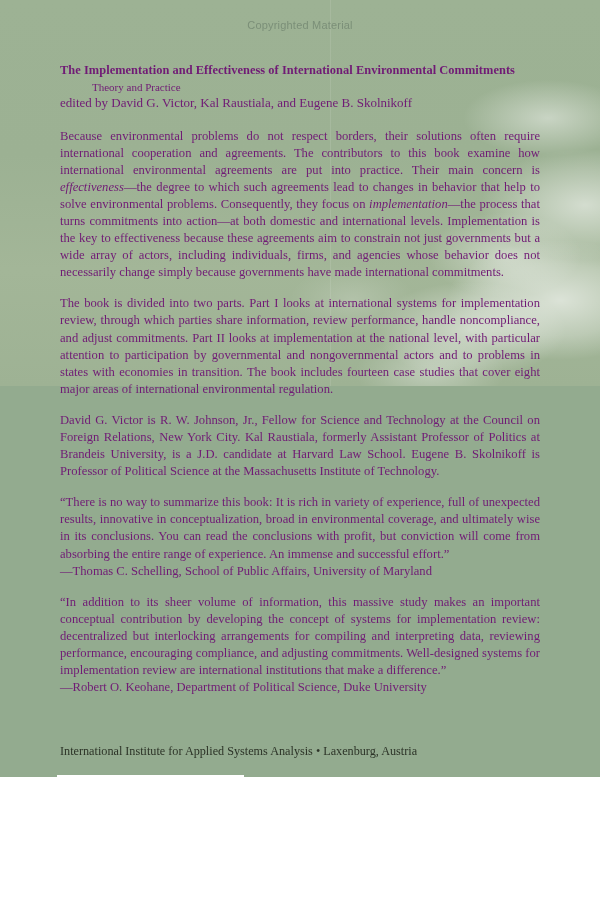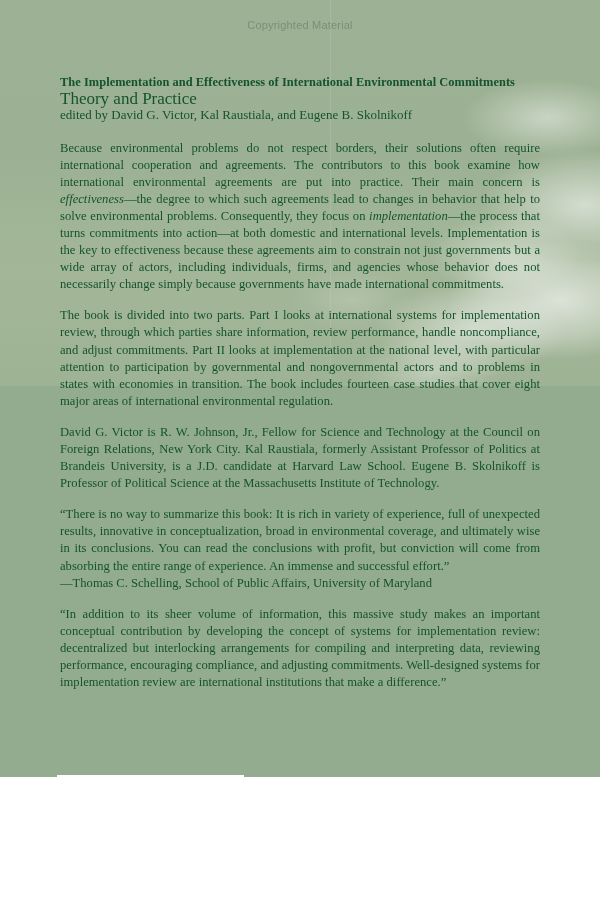--- a/index.html
+++ b/index.html
@@ -69,35 +69,36 @@
     letter-spacing: 0.2px;
     color: #7b8f78;
   }
   .copyright-top { top: 19px; }
   .copyright-bottom { top: 866px; }
 
   
   .content {
     position: absolute;
     left: 60px;
-    top: 74px;
+    top: 62px;
     width: 480px;
-    color: #14532d;
+    color: #701a75;
   }
 
   .title-block { margin-bottom: 16px; }
   .book-title {
     font-size: 12.4px;
     font-weight: bold;
     line-height: 16.5px;
     letter-spacing: 0.05px;
   }
   .book-subtitle {
-    font-size: 17px;
+    font-size: 11px;
     line-height: 16.5px;
+    margin-left: 32px;
   }
   .book-editors {
     font-size: 13px;
     line-height: 16.5px;
   }
 
   p.body-text {
     margin: 0 0 14px 0;
     font-size: 12.6px;
     line-height: 17.1px;
@@ -225,23 +226,25 @@
 
     <p class="body-text last-line-left">The book is divided into two parts. Part I looks at international systems for implementation review, through which parties share information, review performance, handle noncompliance, and adjust commitments. Part II looks at implementation at the national level, with particular attention to participation by governmental and nongovernmental actors and to problems in states with economies in transition. The book includes fourteen case studies that cover eight major areas of international environmental regulation.</p>
 
     <p class="body-text last-line-left">David G. Victor is R. W. Johnson, Jr., Fellow for Science and Technology at the Council on Foreign Relations, New York City. Kal Raustiala, formerly Assistant Professor of Politics at Brandeis University, is a J.D. candidate at Harvard Law School. Eugene B. Skolnikoff is Professor of Political Science at the Massachusetts Institute of Technology.</p>
 
 
     <p class="body-text last-line-left">“There is no way to summarize this book: It is rich in variety of experience, full of unexpected results, innovative in conceptualization, broad in environmental coverage, and ultimately wise in its conclusions. You can read the conclusions with profit, but conviction will come from absorbing the entire range of experience. An immense and successful effort.”</p>
     <p class="no-justify" style="margin-top:-14px;">—Thomas C. Schelling, School of Public Affairs, University of Maryland</p>
 
     <p class="body-text last-line-left">“In addition to its sheer volume of information, this massive study makes an important conceptual contribution by developing the concept of systems for implementation review: decentralized but interlocking arrangements for compiling and interpreting data, reviewing performance, encouraging compliance, and adjusting commitments. Well-designed systems for implementation review are international institutions that make a difference.”</p>
+    <p class="no-justify" style="margin-top:-14px;">—Robert O. Keohane, Department of Political Science, Duke University</p>
 
   </div>
 
+  <div class="institute-line">International Institute for Applied Systems Analysis • Laxenburg, Austria</div>
 
   <div class="barcode-box">
     <div class="isbn-text">ISBN 978-0-262-72028-1</div>
     <div class="barcode-row">
       <div class="bars-main">
           <span class="bar" style="width:3px"></span>
           <span class="bar" style="width:3px"></span>
           <span class="bar" style="width:1px"></span>
           <span class="bar" style="width:1px"></span>
           <span class="bar" style="width:3px"></span>

